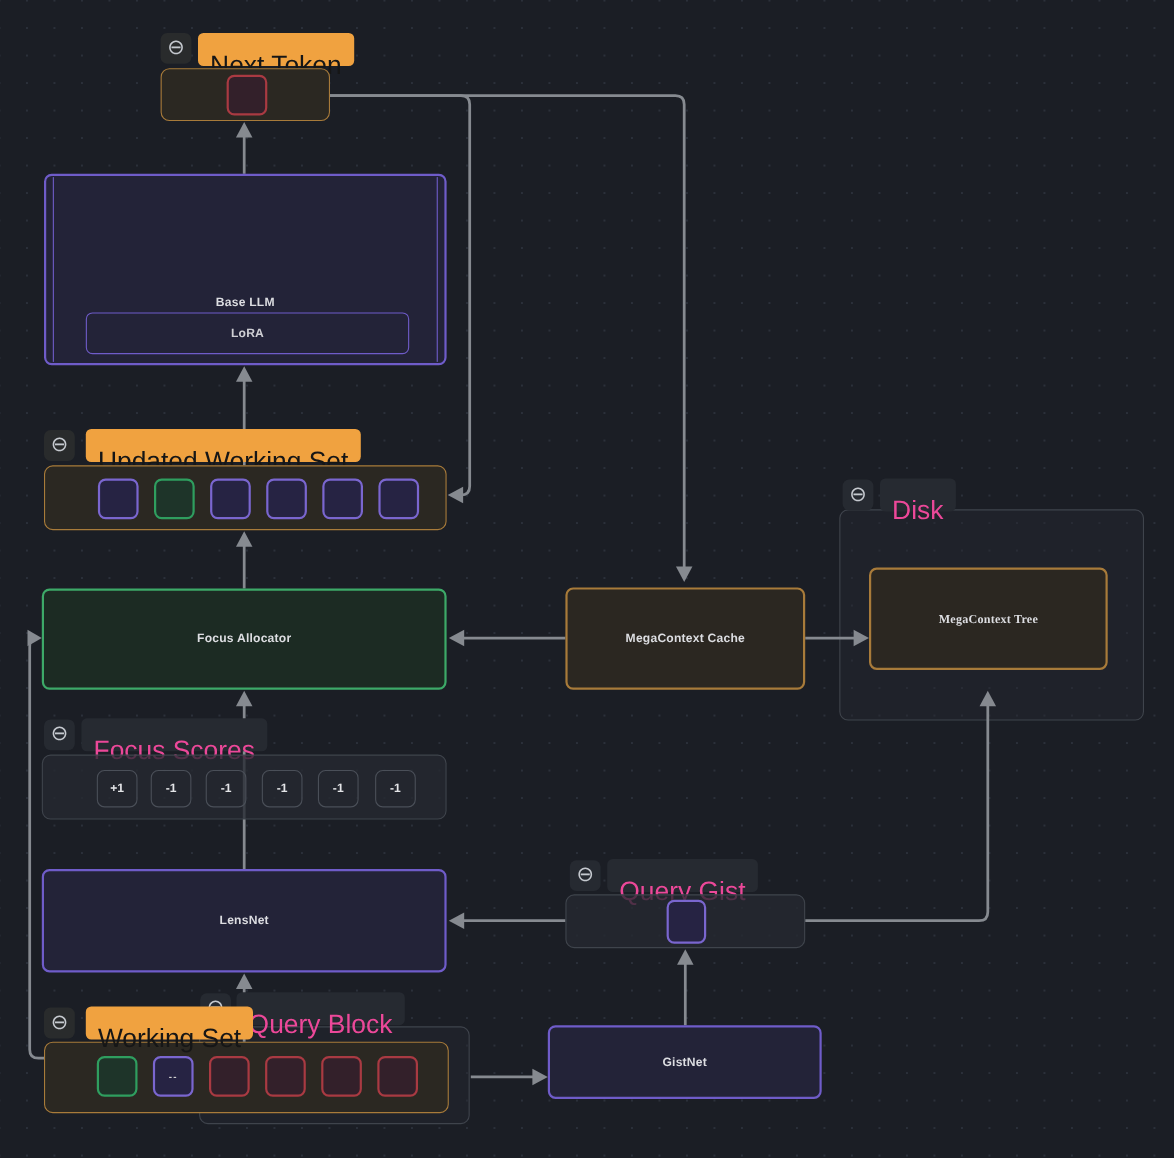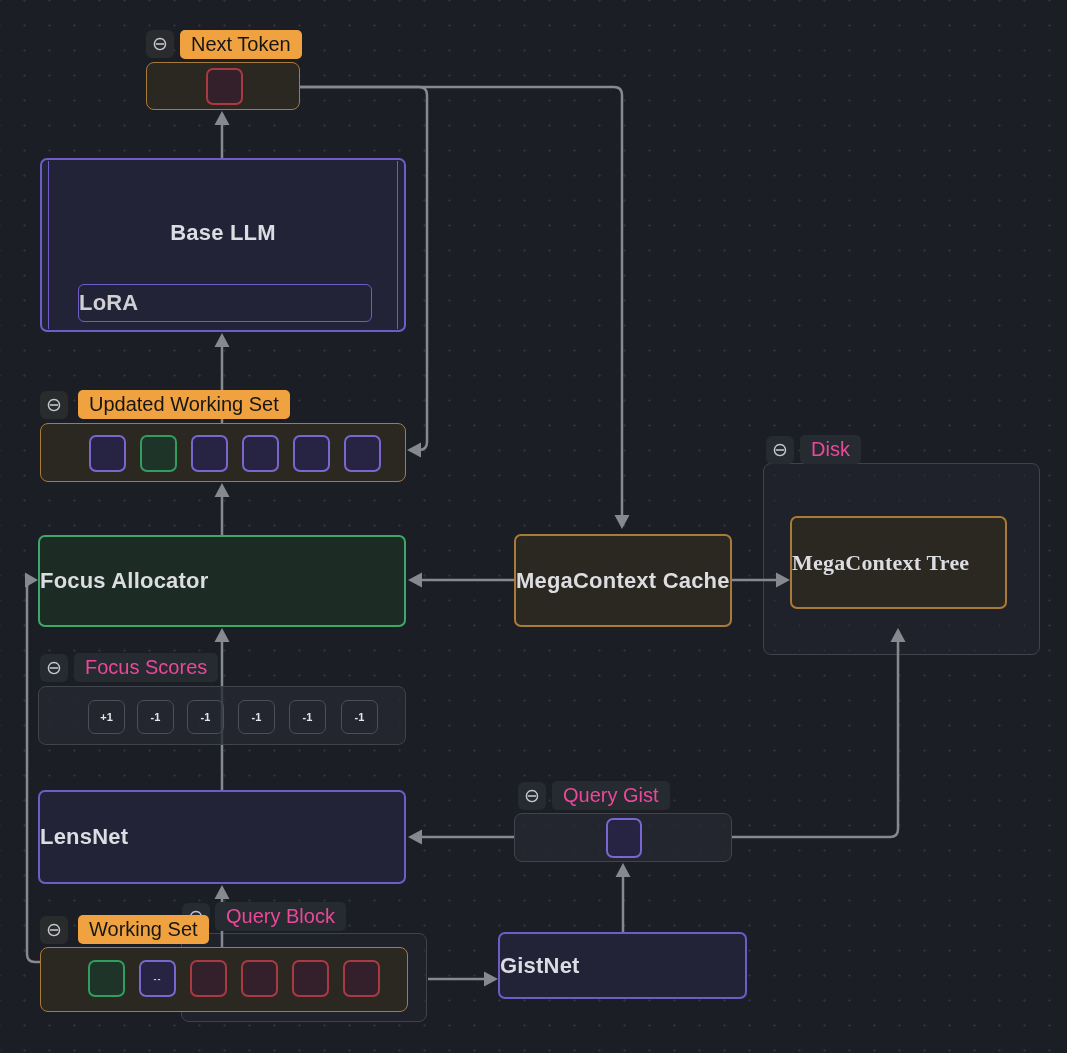--- a/index.html
+++ b/index.html
@@ -9,37 +9,37 @@
     background-image:radial-gradient(circle,#2b303a 1.3px,rgba(0,0,0,0) 1.4px);
     background-size:25px 25px;background-position:12px 13px;
     font-family:"Liberation Sans",sans-serif;
   }
   .abs{position:absolute;box-sizing:border-box;}
   svg.wires{position:absolute;left:0;top:0;width:1067px;height:1053px;}
   svg.wires path{stroke:#868a90;stroke-width:2.5;fill:none;}
   svg.wires polygon{fill:#868a90;stroke:none;}
 
   
-  .node{border-radius:7px;display:flex;align-items:center;
-        color:#dcdde1;font-weight:bold;font-size:22px;letter-spacing:.2px;}
+  .node{border-radius:7px;display:flex;align-items:center;justify-content:center;
+        color:#dcdde1;font-weight:bold;font-size:11px;letter-spacing:.2px;}
   .node--purple{background:#232338;border:2px solid #6f5cc9;}
   .node--green {background:#1c2b23;border:2px solid #3da968;}
   .node--orange{background:#2b2721;border:2px solid #a87b3a;}
   .node--dbl::before,.node--dbl::after{content:"";position:absolute;top:1px;bottom:1px;
         border-left:1.5px solid #6f5cc9;}
   .node--dbl::before{left:6px;} .node--dbl::after{right:6px;}
 
   
   .frame{border-radius:8px;}
   .frame--orange{background:#2b2822;border:1.5px solid #a87b3a;}
   .frame--gray  {background:rgba(37,41,49,0.78);border:1px solid #3f444c;}
   .frame--ghost {background:rgba(37,41,49,0.45);border:1px solid #3f444c;}
 
   
-  .pill{height:29px;line-height:29px;padding:0 11px;font-size:20px;border-radius:5px;
+  .pill{height:29px;line-height:29px;padding:15px 11px;font-size:24px;border-radius:5px;
         display:inline-block;white-space:nowrap;}
   .pill--orange{background:#f0a240;color:#161616;}
   .pill--gray{background:#262a31;color:#ec4899;}
   .cicon{width:28px;height:28px;border-radius:6px;background:#292b2c;color:#c5c9cf;
         font-size:19px;line-height:28px;text-align:center;}
 
   
   .tok{border-radius:7px;display:flex;align-items:center;justify-content:center;}
   .tok--purple{background:#262343;border:2px solid #7a66cf;}
   .tok--green {background:#1e3429;border:2px solid #2f9e5f;}

